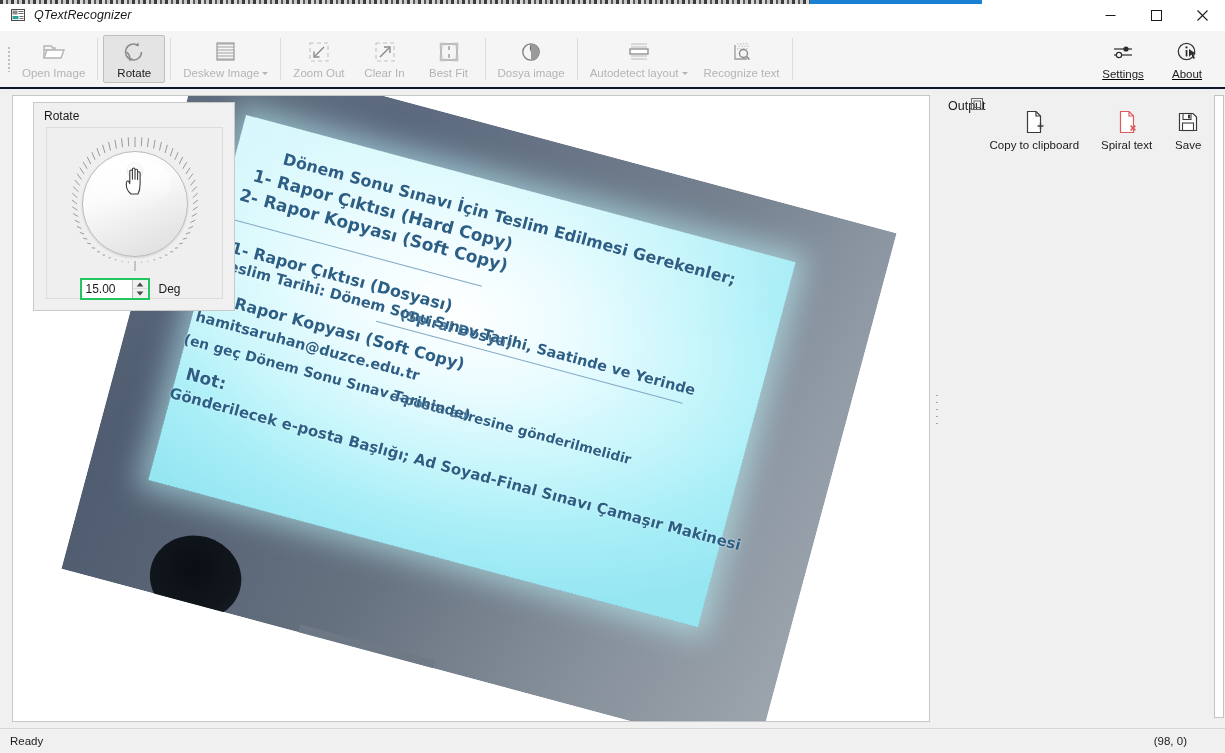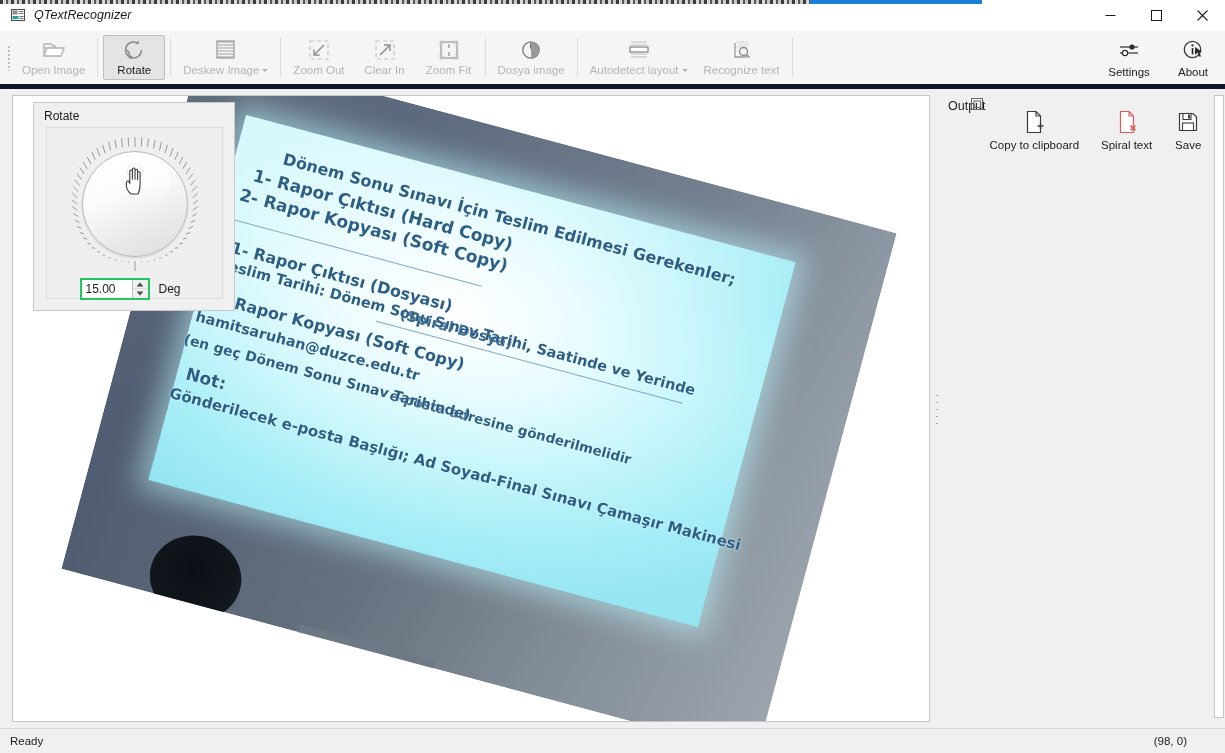--- a/index.html
+++ b/index.html
@@ -67,21 +67,21 @@
     width: 46px; height: 31px;
     display: flex; align-items: center; justify-content: center;
     color: #1b1b1b;
   }
 
   
   .toolbar {
     flex: 0 0 58px;
     height: 58px;
     background: #f5f5f5;
-    border-bottom: 5px solid #0f172a;
+    border-bottom: 2px solid #0f172a;
     display: flex; align-items: stretch;
     position: relative;
     padding-left: 4px;
   }
   .tb-grip {
     width: 10px;
     display: flex; align-items: center; justify-content: center;
     flex: 0 0 10px;
   }
   .tb-grip i {
@@ -125,20 +125,22 @@
     vertical-align: 2px;
   }
   .tb-sep {
     width: 1px; margin: 7px 4px;
     background: #dcdcdc;
     flex: 0 0 1px;
   }
   .tb-right {
     margin-left: auto;
     display: flex; align-items: center;
+    padding-right: 6px;
+    text-decoration: underline;
   }
   .tb-right .tb-label { color: #1b1b1b; }
 
   
   .body {
     flex: 1 1 auto;
     display: flex;
     background: #f0f0f0;
     position: relative;
     min-height: 0;
@@ -522,21 +524,21 @@
         <svg width="22" height="22" viewBox="0 0 22 22">
           <rect x="3" y="3" width="16" height="16" fill="none" stroke="#9a9a9a" stroke-width="1.3"></rect>
           <path d="M8 3 H3 V8" fill="none" stroke="#c0c0c0" stroke-width="2.6"></path>
           <path d="M14 3 H19 V8" fill="none" stroke="#c0c0c0" stroke-width="2.6"></path>
           <path d="M8 19 H3 V14" fill="none" stroke="#c0c0c0" stroke-width="2.6"></path>
           <path d="M14 19 H19 V14" fill="none" stroke="#c0c0c0" stroke-width="2.6"></path>
           <line x1="11" y1="5" x2="11" y2="9" stroke="#8a8a8a" stroke-width="1.2"></line>
           <line x1="11" y1="13" x2="11" y2="17" stroke="#8a8a8a" stroke-width="1.2"></line>
         </svg>
       </span>
-      <span class="tb-label">Zoom Fit</span>
+      <span class="tb-label">Best Fit</span>
     </div>
 
     <div class="tb-sep"></div>
 
     <div class="tb-item">
       <span class="tb-icon">
         <svg width="22" height="22" viewBox="0 0 22 22">
           <circle cx="11" cy="11" r="8.2" fill="none" stroke="#7a7a7a" stroke-width="1.3"></circle>
           <path d="M11 2.8 A8.2 8.2 0 0 1 11 19.2 Z" fill="#9a9a9a"></path>
           <path d="M11 2.8 A8.2 8.2 0 0 0 11 11 Z" fill="#6e6e6e"></path>

